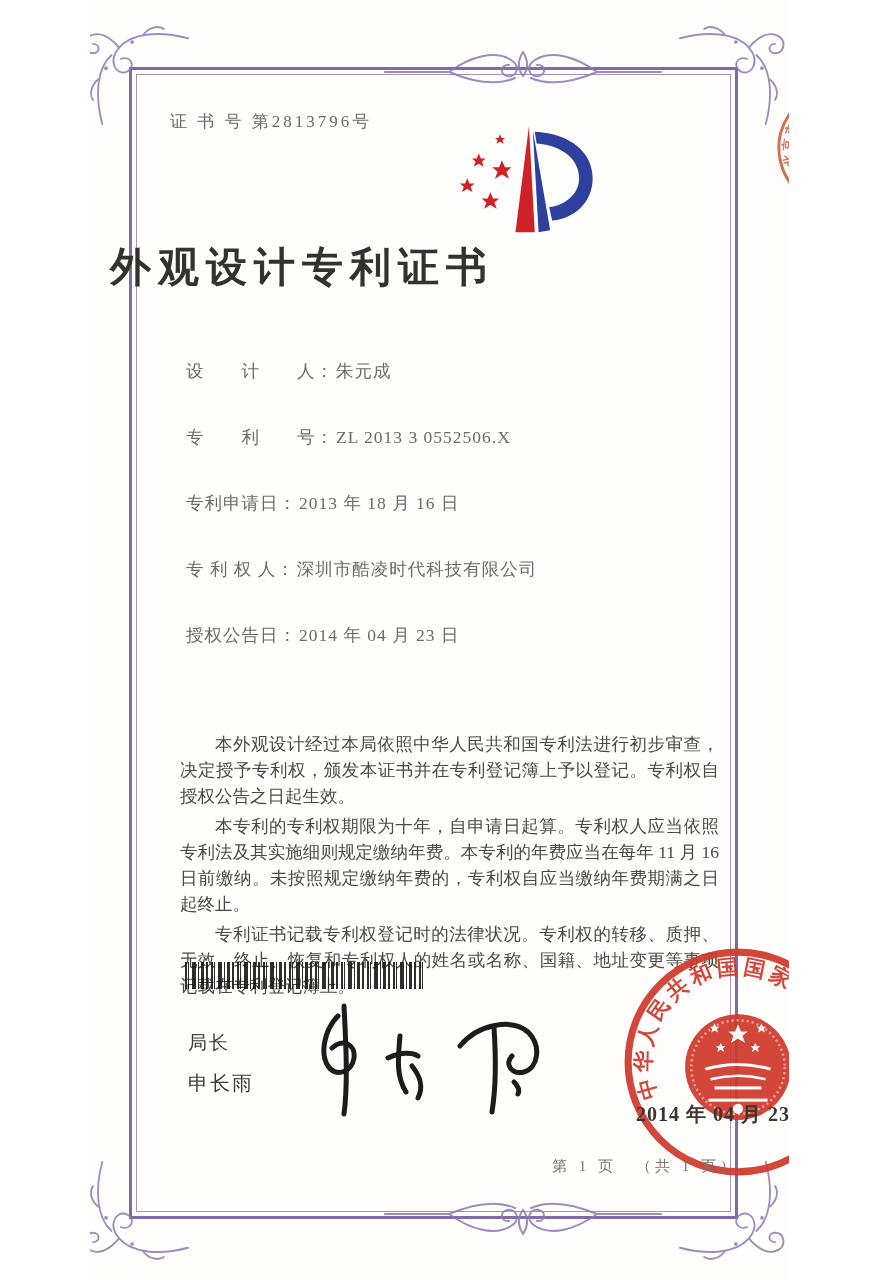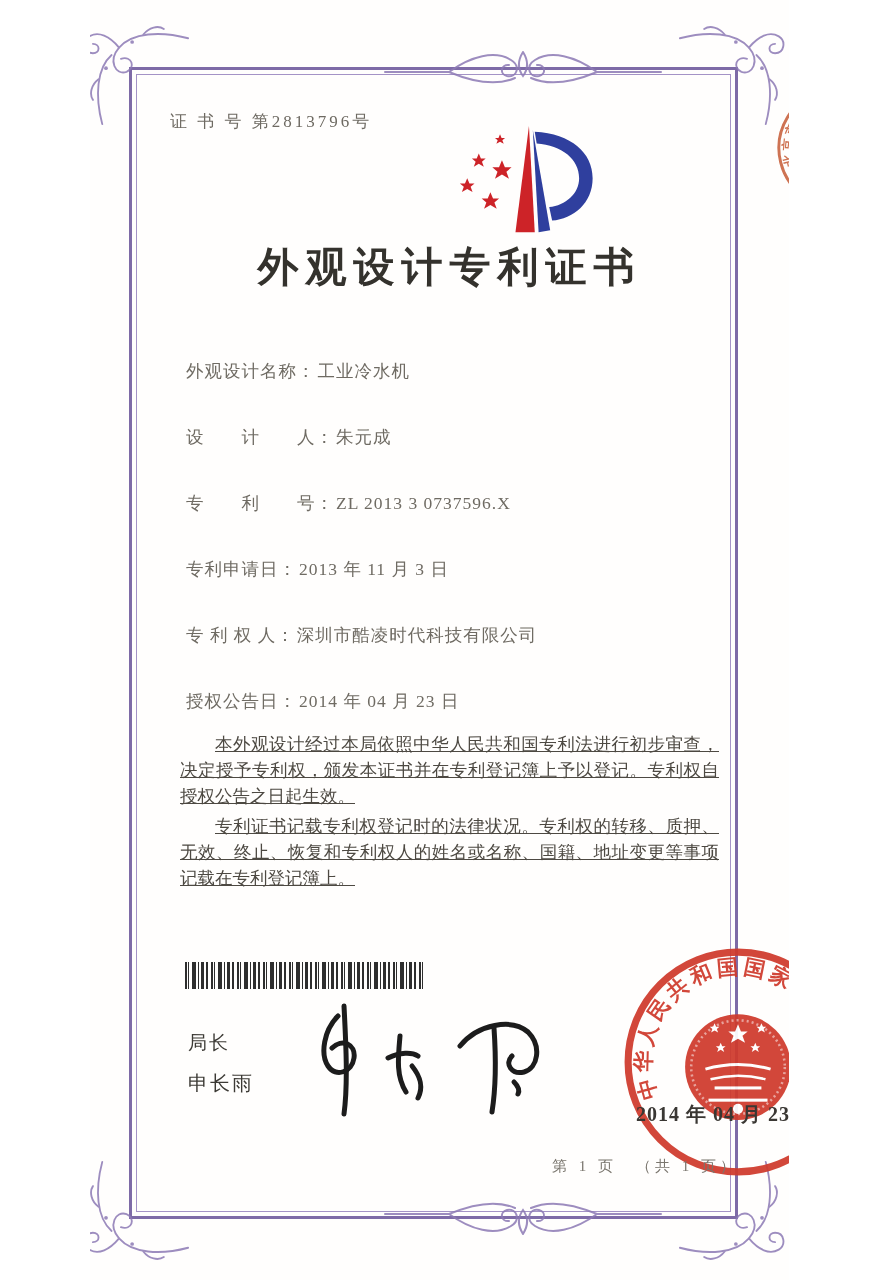--- a/index.html
+++ b/index.html
@@ -17,31 +17,31 @@
   .fl-tr{right:-1px;top:14px;transform:scaleX(-1);}
   .fl-bl{left:-12px;bottom:8px;transform:scaleY(-1);}
   .fl-br{right:-1px;bottom:8px;transform:scale(-1,-1);}
   .edge-orn{position:absolute;width:280px;height:60px;left:293px;opacity:.85;}
   .eo-top{top:38px;}
   .eo-bottom{top:1188px;transform:scaleY(-1);}
   
   .cert-no{position:absolute;left:80px;top:110px;font-size:17px;color:#6e6a62;
     letter-spacing:3px;}
   .logo{position:absolute;left:356px;top:124px;width:164px;height:116px;}
-  .title{position:absolute;left:0;right:0;top:240px;text-align:center;
+  .title{position:absolute;left:0;right:0;top:240px;
     font-size:41px;font-weight:700;color:#34322d;letter-spacing:7px;padding-left:20px;}
   
   .fields{position:absolute;left:96px;top:362px;right:80px;color:#6f6b63;}
   .field-row{height:18px;line-height:18px;font-size:17.5px;margin-bottom:48px;
     letter-spacing:1px;white-space:nowrap;}
   .field-row .lab{margin-right:2px;}
   
   .body-text{position:absolute;left:90px;right:70px;top:731px;color:#4d4942;
     font-size:17.5px;line-height:26px;text-align:justify;}
-  .body-text p{margin:0 0 4px 0;text-indent:2em;text-decoration:underline;}
+  .body-text p{margin:0 0 4px 0;text-indent:2em;}
   
   .barcode{position:absolute;left:95px;top:962px;width:238px;height:27px;opacity:.9;
     background:repeating-linear-gradient(90deg,
       #171717 0 2px,transparent 2px 3px,
       #171717 3px 4px,transparent 4px 7px,
       #171717 7px 11px,transparent 11px 13px,
       #171717 13px 14px,transparent 14px 16px,
       #171717 16px 19px,transparent 19px 21px,
       #171717 21px 23px,transparent 23px 26px);}
   
@@ -121,41 +121,39 @@
     </g>
     <polygon points="86,2 72,112 92,112" fill="#cd2328"></polygon>
     <polygon points="90,6 96,112 108,110" fill="#2f3f9e"></polygon>
     <path d="M92,8 C130,10 152,30 152,56 C152,82 132,98 110,100 L107,86 C124,84 138,72 138,56 C138,36 120,22 94,20 Z" fill="#2f3f9e"></path>
   </svg>
 
   <div class="title">外观设计专利证书</div>
 
   <div class="fields">
     <div class="field-row">
-      <span class="lab">外观设计名称：</span><span class="val">工业冷水机</span>
-    </div>
-    <div class="field-row">
       <span class="lab">设　　计　　人：</span><span class="val">朱元成</span>
     </div>
     <div class="field-row">
-      <span class="lab">专　　利　　号：</span><span class="val">ZL 2013 3 0737596.X</span>
-    </div>
-    <div class="field-row">
-      <span class="lab">专利申请日：</span><span class="val">2013 年 11 月 3 日</span>
+      <span class="lab">专　　利　　号：</span><span class="val">ZL 2013 3 0552506.X</span>
+    </div>
+    <div class="field-row">
+      <span class="lab">专利申请日：</span><span class="val">2013 年 18 月 16 日</span>
     </div>
     <div class="field-row">
       <span class="lab">专 利 权 人：</span><span class="val">深圳市酷凌时代科技有限公司</span>
     </div>
     <div class="field-row">
       <span class="lab">授权公告日：</span><span class="val">2014 年 04 月 23 日</span>
     </div>
   </div>
 
   <div class="body-text">
     <p>本外观设计经过本局依照中华人民共和国专利法进行初步审查，决定授予专利权，颁发本证书并在专利登记簿上予以登记。专利权自授权公告之日起生效。</p>
+    <p>本专利的专利权期限为十年，自申请日起算。专利权人应当依照专利法及其实施细则规定缴纳年费。本专利的年费应当在每年 11 月 16 日前缴纳。未按照规定缴纳年费的，专利权自应当缴纳年费期满之日起终止。</p>
     <p>专利证书记载专利权登记时的法律状况。专利权的转移、质押、无效、终止、恢复和专利权人的姓名或名称、国籍、地址变更等事项记载在专利登记簿上。</p>
   </div>
 
   <div class="barcode"></div>
 
   <div class="issuer-title">局长</div>
   <div class="issuer-name">申长雨</div>
   <svg class="signature" viewBox="0 0 290 118">
     <g stroke="#1c1c1c" stroke-width="5" fill="none" stroke-linecap="round" stroke-linejoin="round">
       <path d="M50,14 C36,28 32,52 40,64 C48,76 64,70 66,56 C68,42 54,36 44,46"></path>

